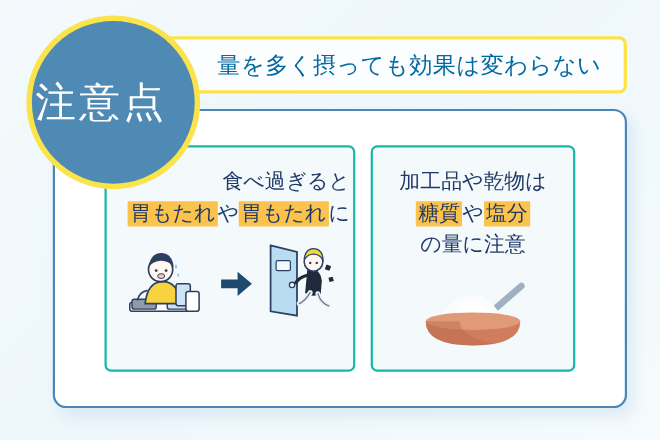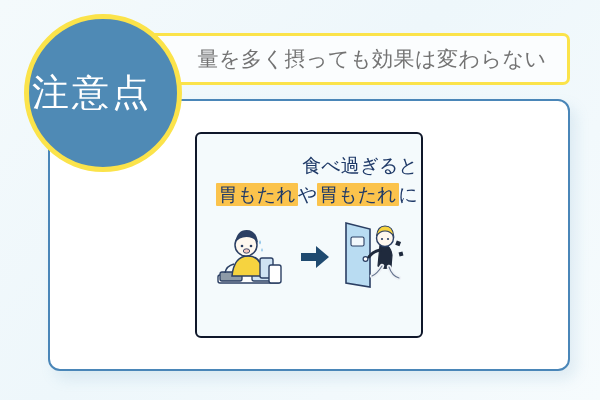--- a/index.html
+++ b/index.html
@@ -32,21 +32,21 @@
     border: 3px solid #fbe34a;
     border-radius: 7px;
     display: flex;
     align-items: center;
     justify-content: center;
     z-index: 3;
   }
   .header-text {
     font-size: 21px;
     letter-spacing: 0.5px;
-    color: #737373;
+    color: #0369a1;
     white-space: nowrap;
     padding-left: 70px;
   }
 
   
   .main-box {
     position: absolute;
     left: 48px;
     top: 99px;
     width: 522px;
@@ -69,21 +69,21 @@
     align-items: center;
     justify-content: center;
     gap: 14px;
     padding: 0 26px;
     box-sizing: border-box;
   }
 
   .card {
     box-sizing: border-box;
     background: #f4fafc;
-    border: 2px solid #0f172a;
+    border: 2px solid #14b8a6;
     border-radius: 6px;
     height: 206px;
     display: flex;
     flex-direction: column;
     align-items: center;
     justify-content: flex-start;
     padding-top: 18px;
   }
   .card-left  { width: 228px; }
   .card-right { width: 186px; }
@@ -214,20 +214,44 @@
               <path d="M49 48 q3 9 10 11" fill="none" stroke="#eef2f6" stroke-width="4.5" stroke-linecap="round"></path>
               <path d="M49 48 q3 9 10 11" fill="none" stroke="#2b3f63" stroke-width="1.1" stroke-linecap="round" opacity="0.7"></path>
 
               <rect x="56" y="22" width="4.5" height="4.5" fill="#1f2a3d" transform="rotate(20 58 24)"></rect>
               <rect x="59" y="33" width="4" height="4" fill="#1f2a3d" transform="rotate(-15 61 35)"></rect>
             </svg>
           </span>
         </div>
       </div>
 
+      <div class="card card-right">
+        <div class="card-text">加工品や乾物は</div>
+        <div class="card-text">
+          <span class="hl">糖質</span><span>や</span><span class="hl">塩分</span>
+        </div>
+        <div class="card-text">の量に注意</div>
+
+        <div class="illus">
+          <span>
+            <svg width="118" height="68" viewBox="0 0 118 68" aria-hidden="true">
+
+              <path d="M66 44 L103 12" stroke="#9fb0c2" stroke-width="6" stroke-linecap="round"></path>
+              <ellipse cx="64" cy="46" rx="12" ry="8" fill="#b9c6d4" transform="rotate(-40 64 46)"></ellipse>
+
+              <path d="M26 46 q14 -26 32 -26 q18 0 30 26 z" fill="#fbfcfd"></path>
+              <path d="M34 46 q12 -20 24 -20 q12 0 22 20 z" fill="#ffffff" opacity="0.85"></path>
+
+              <path d="M16 44 q0 22 43 22 q43 0 43 -22 z" fill="#cf7d5d"></path>
+              <ellipse cx="59" cy="44" rx="43" ry="8" fill="#e09a77"></ellipse>
+              <path d="M16 44 q0 22 43 22 q10 0 18 -2 q-30 -6 -30 -20 z" fill="#b96a4d" opacity="0.45"></path>
+            </svg>
+          </span>
+        </div>
+      </div>
 
     </div>
   </div>
 
   <div class="badge">
     <span class="badge-text">注意点</span>
   </div>
 
 </div>
 

